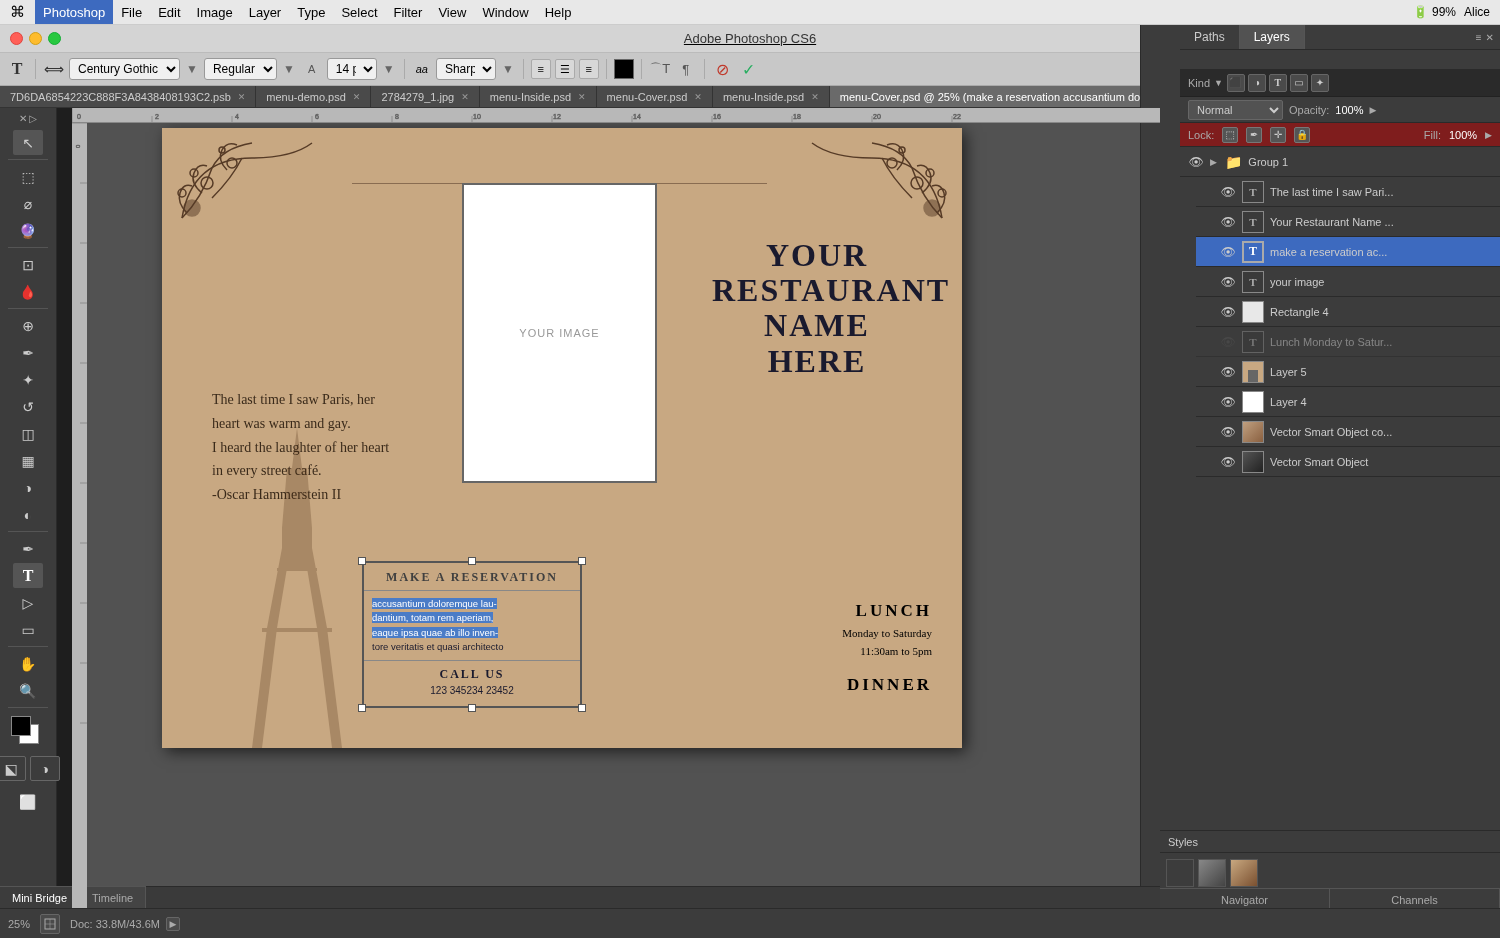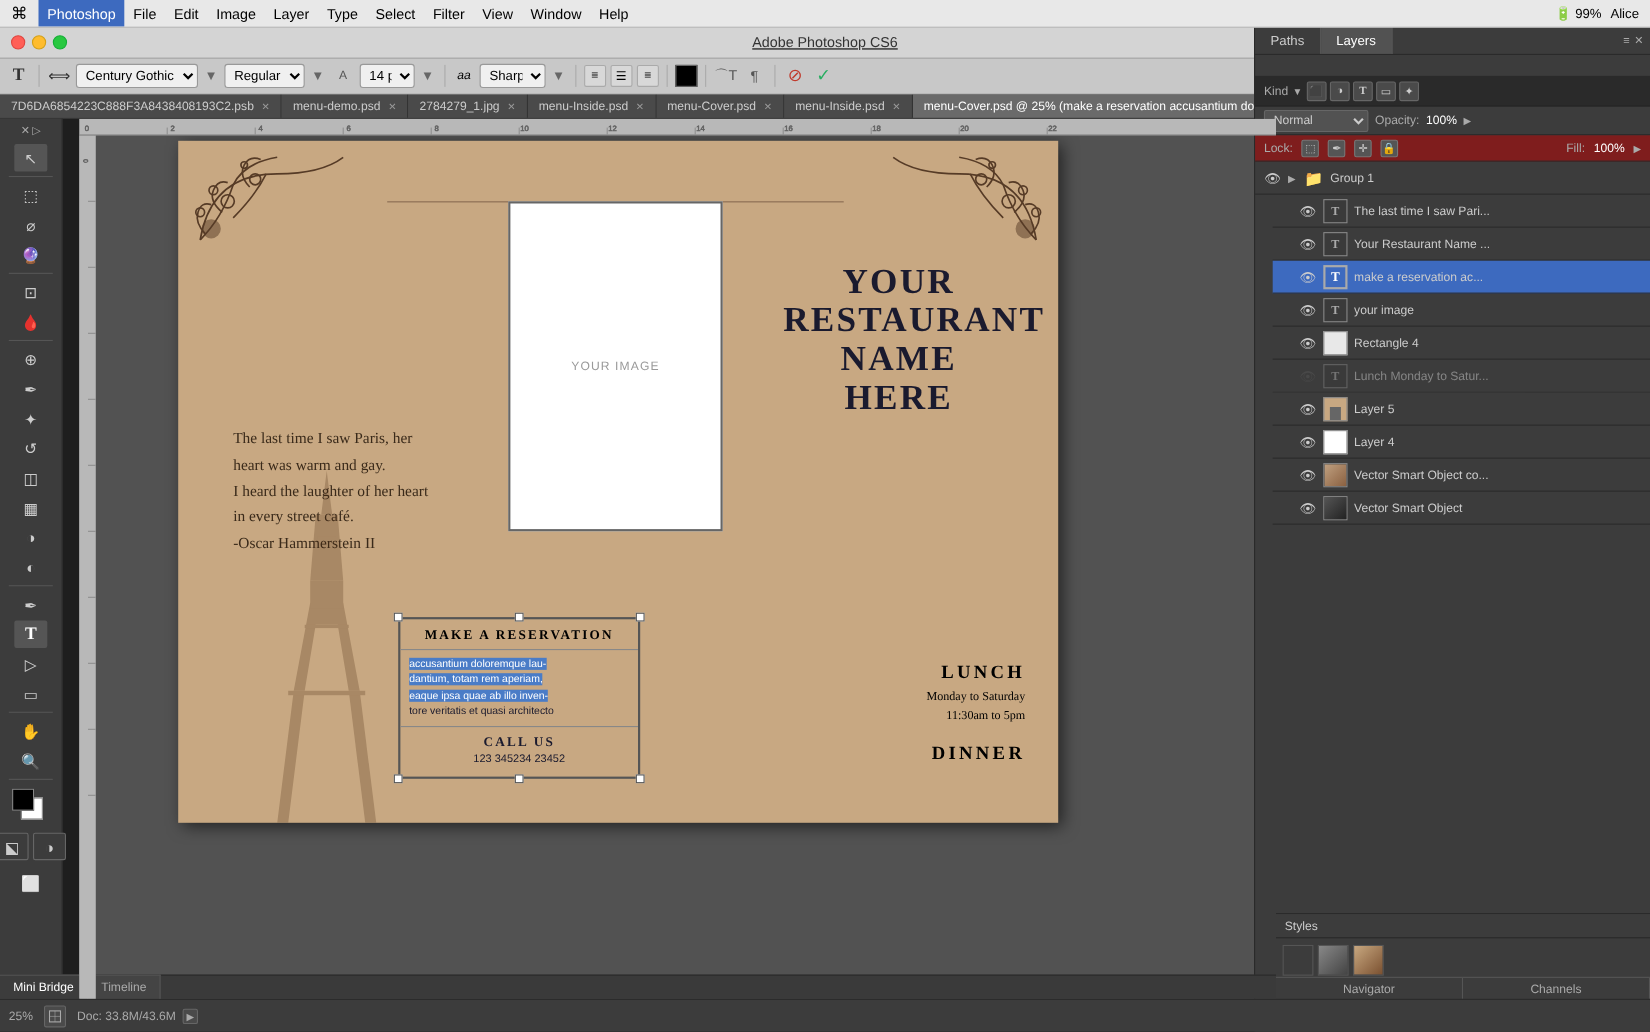--- a/index.html
+++ b/index.html
@@ -111,21 +111,21 @@
       width: 30px; height: 25px; display: flex; align-items: center; justify-content: center;
       color: #ccc; font-size: 14px; cursor: pointer; border-radius: 2px;
     }
     .tool-btn.active { background: #555; }
     .tool-separator { width: 40px; height: 1px; background: #555; margin: 2px 0; }
 
     
     #right-panel {
       position: absolute; top: 0; right: 0;
       width: 360px; height: 100%;
-      background: #3c3c3c; border-left: 1px solid #2a2a2a;
+      background: #3c3c3c; border-left: 1px solid #2a2a2a; padding-left: 39px;
     }
 
     
     #layers-tabs {
       display: flex; height: 25px; background: #3c3c3c; border-bottom: 1px solid #2a2a2a;
     }
     .layers-tab {
       padding: 0 14px; display: flex; align-items: center; height: 100%;
       font-size: 12px; color: #ccc; cursor: pointer; border-right: 1px solid #555;
     }
@@ -532,21 +532,21 @@
     <div style="position:absolute; bottom:40px; left:200px; width:220px;">
 
       <div style="position:absolute; top:-4px; left:-4px; width:8px; height:8px; background:white; border:1px solid #555;"></div>
       <div style="position:absolute; top:-4px; left:106px; width:8px; height:8px; background:white; border:1px solid #555;"></div>
       <div style="position:absolute; top:-4px; right:-4px; width:8px; height:8px; background:white; border:1px solid #555;"></div>
       <div style="position:absolute; bottom:-4px; left:-4px; width:8px; height:8px; background:white; border:1px solid #555;"></div>
       <div style="position:absolute; bottom:-4px; left:106px; width:8px; height:8px; background:white; border:1px solid #555;"></div>
       <div style="position:absolute; bottom:-4px; right:-4px; width:8px; height:8px; background:white; border:1px solid #555;"></div>
 
       <div style="border:2px solid #555; background:#c8a882;">
-        <div style="text-align:center; padding:7px 5px 5px; font-family:Georgia,serif; font-size:12px; font-weight:bold; letter-spacing:2px; text-transform:uppercase; color:#000000; border-bottom:1px solid #888;">MAKE A RESERVATION</div>
+        <div style="text-align:center; padding:7px 5px 5px; font-family:Georgia,serif; font-size:12px; font-weight:bold; letter-spacing:2px; text-transform:uppercase; color:#404040; border-bottom:1px solid #888;">MAKE A RESERVATION</div>
         <div style="padding:6px 8px; font-size:9.5px; color:#1a1a2e; line-height:1.5;">
           <span style="background:#4a7cc7; color:white; display:inline;">accusantium doloremque lau-</span><br>
           <span style="background:#4a7cc7; color:white; display:inline;">dantium, totam rem aperiam,</span><br>
           <span style="background:#4a7cc7; color:white; display:inline;">eaque ipsa quae ab illo inven-</span><br>
           <span>tore veritatis et quasi architecto</span>
         </div>
         <div style="text-align:center; padding:6px 0 3px; font-family:Georgia,serif; font-size:12px; font-weight:bold; letter-spacing:2px; text-transform:uppercase; color:#1a1a2e; border-top:1px solid #888;">CALL US</div>
         <div style="text-align:center; font-size:10px; color:#1a1a2e; padding-bottom:10px;">123 345234 23452</div>
       </div>
     </div>

